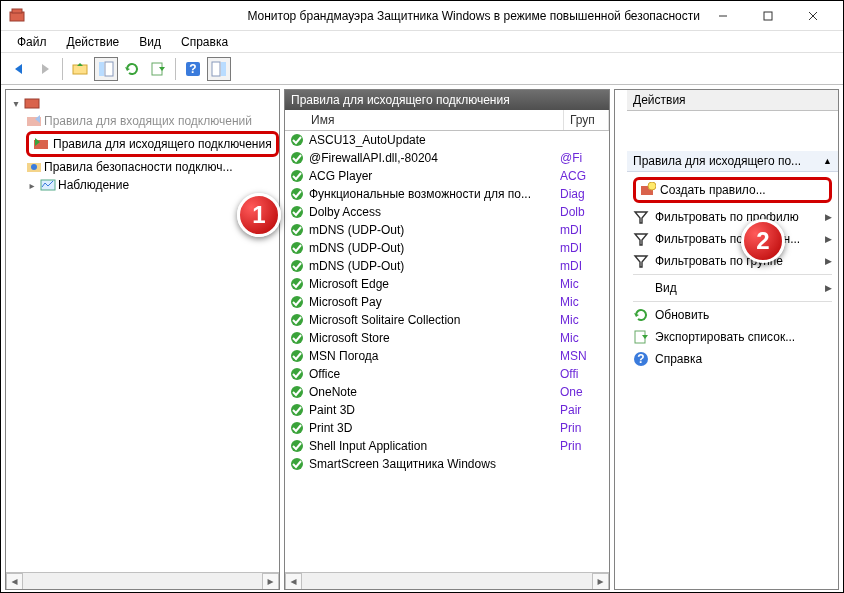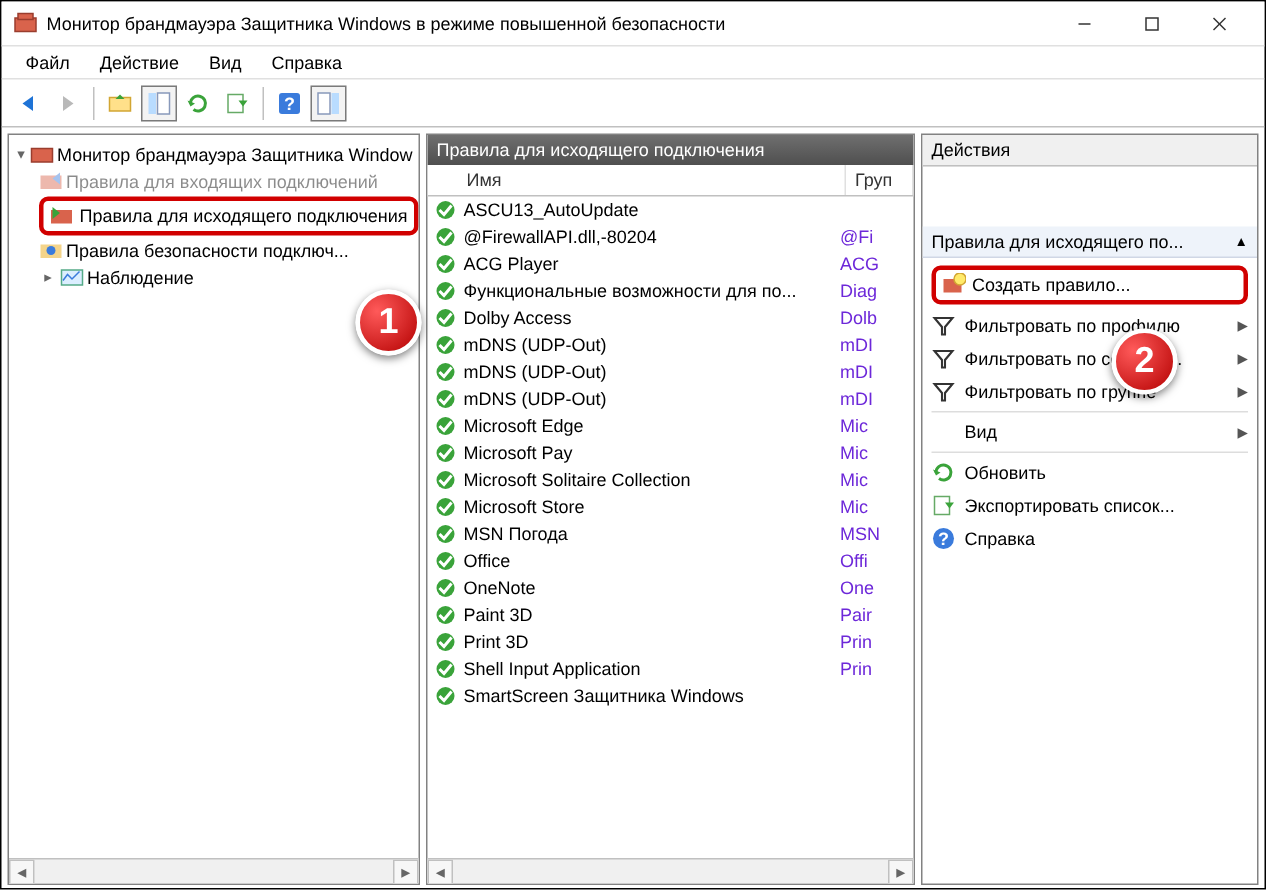--- a/index.html
+++ b/index.html
@@ -1,40 +1,40 @@
 <!DOCTYPE html>
 <html><head>
 <meta charset="utf-8">
 <style>
 * { box-sizing: border-box; margin: 0; padding: 0; font-family: "Segoe UI", Tahoma, sans-serif; font-size: 12px; }
 body { background: #fff; width: 844px; height: 593px; border: 1px solid #000; overflow: hidden; position: relative; }
 
 
 .titlebar { height: 30px; display: flex; align-items: center; padding: 0 8px; border-bottom: 1px solid #e0e0e0; background: #fff; }
 .titlebar .app-icon { width: 16px; height: 16px; margin-right: 6px; }
-.titlebar .title { color: #000; flex: 1; }
+.titlebar .title { color: #000; flex: 1; text-align: right; }
 .win-controls { display: flex; gap: 0; }
 .win-btn { width: 45px; height: 28px; display: flex; align-items: center; justify-content: center; color: #555; }
 
 
 .menubar { height: 22px; display: flex; align-items: center; padding: 0 6px; border-bottom: 1px solid #e0e0e0; }
 .menubar span { padding: 2px 10px; }
 
 
 .toolbar { height: 32px; display: flex; align-items: center; padding: 0 6px; border-bottom: 1px solid #c0c0c0; gap: 2px; }
 .tb-btn { width: 24px; height: 24px; display:flex; align-items:center; justify-content:center; border:1px solid transparent; }
 .tb-btn.box { border:1px solid #7a7a7a; background:#f3f3f3; }
 .tb-sep { width:1px; height:22px; background:#c0c0c0; margin:0 3px; }
 
 
 .workspace { display:flex; height: calc(593px - 30px - 22px - 32px); padding:4px; gap:4px; }
 .panel { border:1px solid #828282; display:flex; flex-direction:column; overflow:hidden; }
 .panel.left { width:275px; }
 .panel.middle { flex:1; }
-.panel.right { width:225px; }
+.panel.right { width:225px;padding-left:12px; }
 
 .panel-header { background:linear-gradient(#6f6f6f,#4f4f4f); color:#fff; padding:3px 6px; font-weight:400; display:flex; align-items:center; }
 .panel-header.light { background:#f0f0f0; color:#000; border-bottom:1px solid #c0c0c0; }
 
 
 .tree { padding:4px 2px; flex:1; overflow:auto; }
 .tree-row { display:flex; align-items:center; padding:1px 2px; white-space:nowrap; gap:2px; }
 .tree-row .exp { width:12px; text-align:center; color:#666; font-size:10px;}
 .tree-row .ticon { width:16px; height:16px; display:inline-flex; align-items:center; justify-content:center; }
 .tree-row.depth1 { padding-left:18px; }
@@ -162,21 +162,20 @@
 
   <div class="panel left">
     <div class="tree">
       <div class="tree-row">
         <span class="exp">▾</span>
         <span class="ticon">
             <svg width="16" height="16">
               <rect x="1" y="4" width="14" height="9" fill="#d9634c" stroke="#9a3d2e"></rect>
             </svg>
           </span>
-        <span>Монитор брандмауэра Защитника Window</span>
       </div>
       <div class="tree-row depth1" style="opacity:.45">
         <span class="ticon">
             <svg width="16" height="16">
               <rect x="1" y="4" width="14" height="9" fill="#d9634c"></rect>
               <polygon points="14,2 9,6 14,10" fill="#3a7bdc"></polygon>
             </svg>
           </span>
         <span>Правила для входящих подключений</span>
       </div>

